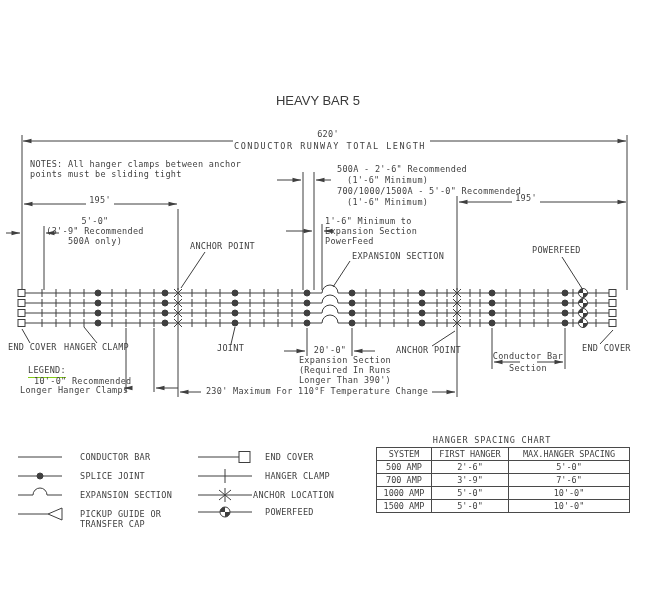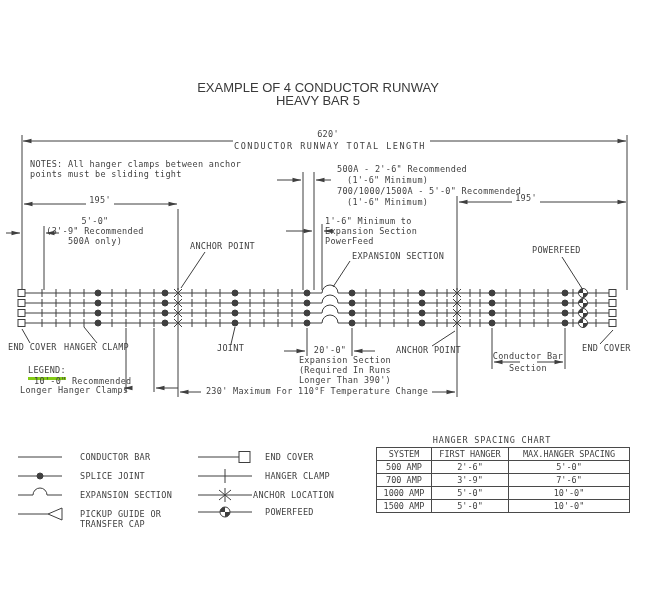--- a/index.html
+++ b/index.html
@@ -6,21 +6,21 @@
   #canvas{position:relative;width:650px;height:592px;background:#fff;overflow:hidden;
           font-family:"DejaVu Sans Mono",monospace;}
   #art{position:absolute;left:0;top:0;}
   .t{position:absolute;font:8.5px/1.15 "DejaVu Sans Mono",monospace;color:#3f3f3f;
      white-space:nowrap;letter-spacing:.3px;}
   .c{transform:translateX(-50%);}
   .ttl{position:absolute;font:13px/1.0 "Liberation Sans",sans-serif;color:#3a3a3a;
        white-space:nowrap;transform:translateX(-50%);}
   .ls15{letter-spacing:1.5px;text-align:right;}
   .ls08{letter-spacing:.8px;}
-  .und{border-bottom:3px solid #84cc16;padding-bottom:1px;}
+  .und{border-bottom:1px solid #84cc16;padding-bottom:1px;}
   table.chart{position:absolute;left:376px;top:447px;border-collapse:collapse;}
   table.chart td,table.chart th{border:1px solid #4a4a4a;font:8.5px "DejaVu Sans Mono",monospace;
        color:#3f3f3f;text-align:center;height:12px;padding:0 2px;font-weight:normal;}
   .w1{width:50px;}.w2{width:72px;}.w3{width:116px;}
 </style>
 </head>
 <body>
 
 <div id="canvas">
 
@@ -322,21 +322,20 @@
       </g>
       <line x1="198" y1="512" x2="252" y2="512"></line>
       <g>
         <circle cx="225" cy="512" r="5" fill="#fff"></circle>
         <path d="M225 512 L225 507 A5 5 0 0 0 220 512 Z" fill="#3f3f3f" stroke="none"></path>
         <path d="M225 512 L225 517 A5 5 0 0 0 230 512 Z" fill="#3f3f3f" stroke="none"></path>
       </g>
     </g>
   </svg>
 
-  <div class="ttl" style="left:318px;top:81px">EXAMPLE OF 4 CONDUCTOR RUNWAY</div>
   <div class="ttl" style="left:318px;top:94px">HEAVY BAR 5</div>
 
   <div class="t c" style="left:328px;top:130px">620'</div>
   <div class="t c ls15" style="left:330px;top:142px">CONDUCTOR RUNWAY TOTAL LENGTH</div>
 
   <div class="t" style="left:30px;top:160px">NOTES: All hanger clamps between anchor</div>
   <div class="t" style="left:30px;top:170px">points must be sliding tight</div>
 
   <div class="t c" style="left:100px;top:196px">195'</div>
   <div class="t c" style="left:526px;top:194px">195'</div>

